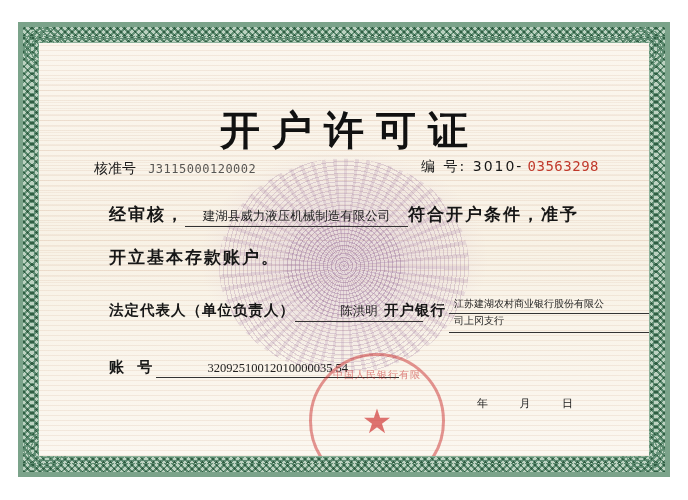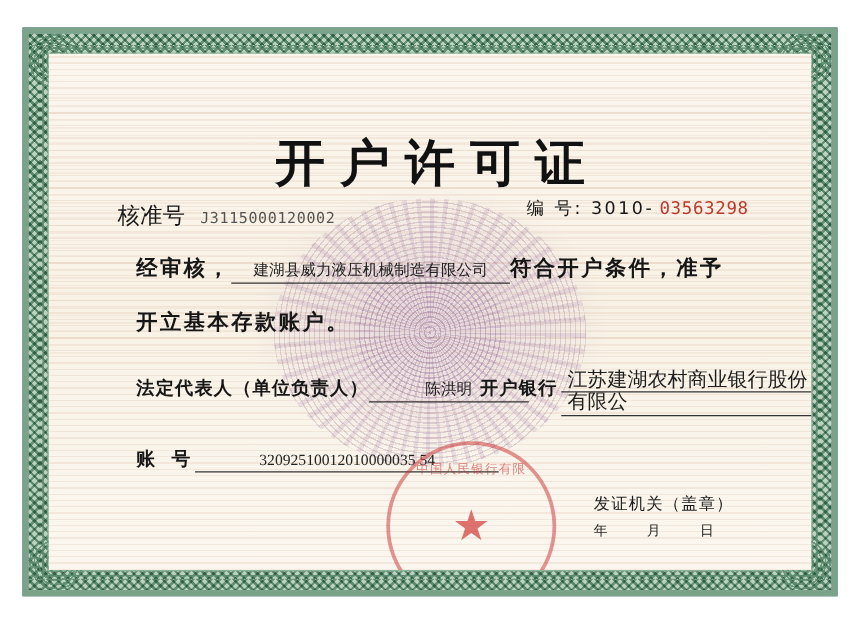--- a/index.html
+++ b/index.html
@@ -166,21 +166,21 @@
     font-family: "DejaVu Serif", "Liberation Serif", serif;
   }
 
   .row {
     position: absolute;
     font-size: 13px;
     color: #161616;
     white-space: nowrap;
   }
 
-  .lbl { font-size: 18px; }
+  .lbl { font-size: 14px; }
   .val {
     font-family: "DejaVu Sans Mono", "Liberation Mono", monospace;
     font-size: 12px;
     letter-spacing: .5px;
     color: #2a2a2a;
   }
 
   
   #approval-row { left: 55px; top: 117px; }
   #approval-row .val { margin-left: 8px; opacity: .78; margin-top: 48px; }
@@ -219,21 +219,21 @@
   #rep-row .strong { font-weight: 700; letter-spacing: 1px; }
   #rep-name-fill { width: 120px; }
 
   #bank-row { left: 345px; top: 258px; font-size: 14.5px; }
   #bank-row .strong { font-weight: 700; letter-spacing: 1px; }
   .bank-name {
     position: absolute;
     left: 415px;
     top: 252px;
     width: 200px;
-    font-size: 16px;
+    font-size: 10px;
     line-height: 17px;
     color: #1d1d1d;
   }
   .bank-underline {
     position: absolute;
     left: 410px;
     width: 208px;
     border-bottom: 1px solid #333;
   }
 
@@ -339,30 +339,30 @@
 
       <div class="row" id="rep-row">
         <span class="strong">法定代表人（单位负责人）</span><span class="fill" id="rep-name-fill">陈洪明</span>
       </div>
 
       <div class="row" id="bank-row">
         <span class="strong">开户银行</span>
       </div>
       <div class="bank-name">
         <div>江苏建湖农村商业银行股份有限公</div>
+        <div>司上冈支行</div>
       </div>
       <div class="bank-underline" style="top:270px;"></div>
       <div class="bank-underline" style="top:289px;"></div>
 
       <div class="row" id="account-row">
         <span class="strong">账 号</span><span class="fill" id="account-fill">32092510012010000035 54</span>
       </div>
 
       <div id="issuer-block">
-        <div class="issuer-line">发证机关（盖章）</div>
         <div id="issuer-date-label">年 月 日</div>
       </div>
 
       <div class="seal">
         <div class="seal-inner"></div>
         <div class="seal-text-top">中国人民银行有限</div>
         <div class="seal-star">★</div>
 
       </div>
 

